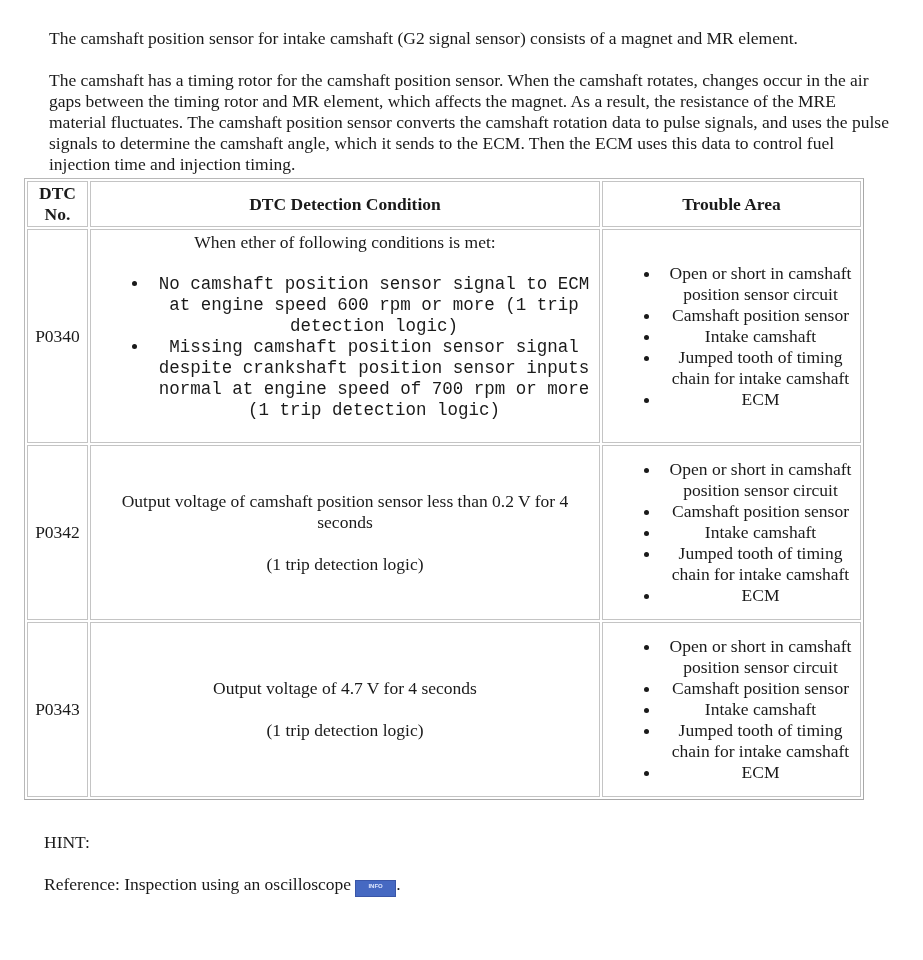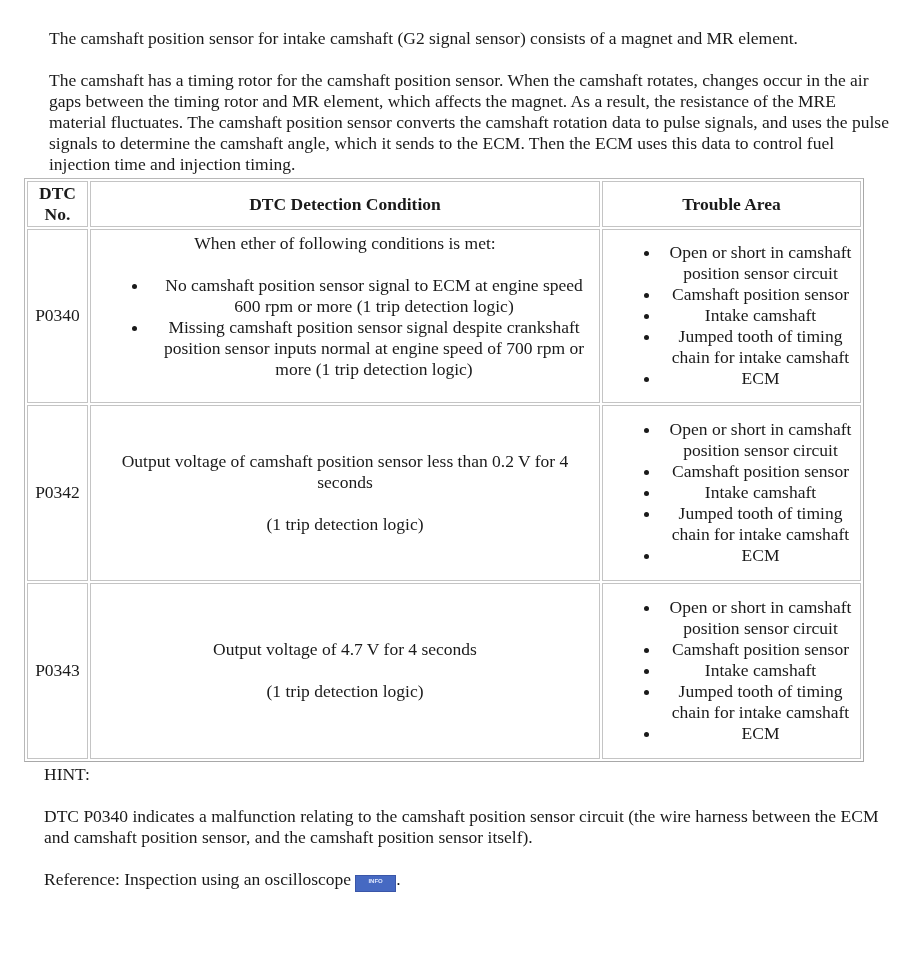--- a/index.html
+++ b/index.html
@@ -35,27 +35,27 @@
   col.c2 { width: 510px; }
   col.c3 { width: 259px; }
   td.code { padding-left: 5px; }
   td.cond { padding-left: 2px; }
   tr.r1 td { height: 171px; }
   tr.r2 td { height: 173px; }
   tr.r3 td { height: 173px; }
 
   ul { margin: 0; padding-left: 54px; }
   ul li { margin: 0; padding-left: 2px; }
-  td.cond ul { margin-top: 21px; padding-left: 56px; }
+  td.cond ul { margin-top: 21px; padding-left: 56px; font-family: Liberation Mono, monospace; }
   td.trouble { vertical-align: top; padding-top: 1px; }
   td.trouble ul { padding-left: 56px; }
   .cond-lead { margin-top: 2px; }
   .spacer { height: 21px; }
 
-  .hint { position: absolute; left: 44px; top: 764px; width: 840px; }
+  .hint { position: absolute; left: 44px; top: 832px; width: 840px; }
   .hint-body { margin-top: 21px; }
   .ref { margin-top: 21px; }
   .info-btn {
     display: inline-block; vertical-align: 2px;
     width: 41px; height: 17px;
     background: #4669c2; border: 1px solid #3a56a8;
     color: #dfe8ff; font-family: "Liberation Sans", sans-serif;
     font-size: 6px; font-weight: bold; line-height: 11px;
     text-align: center; box-sizing: border-box;
     margin-left: 4px; cursor: pointer;
@@ -138,17 +138,16 @@
           <li>Jumped tooth of timing chain for intake camshaft</li>
           <li>ECM</li>
         </ul>
       </td>
     </tr>
   </tbody>
 </table>
 
 <div class="hint">
   <p>HINT:</p>
-  <p class="hint-body">DTC P0340 indicates a malfunction relating to the camshaft position sensor circuit (the wire harness between the ECM and camshaft position sensor, and the camshaft position sensor itself).</p>
   <p class="ref">
     <span>Reference: Inspection using an oscilloscope</span><span class="info-btn">INFO</span><span>.</span>
   </p>
 </div>
 
 </body></html>

